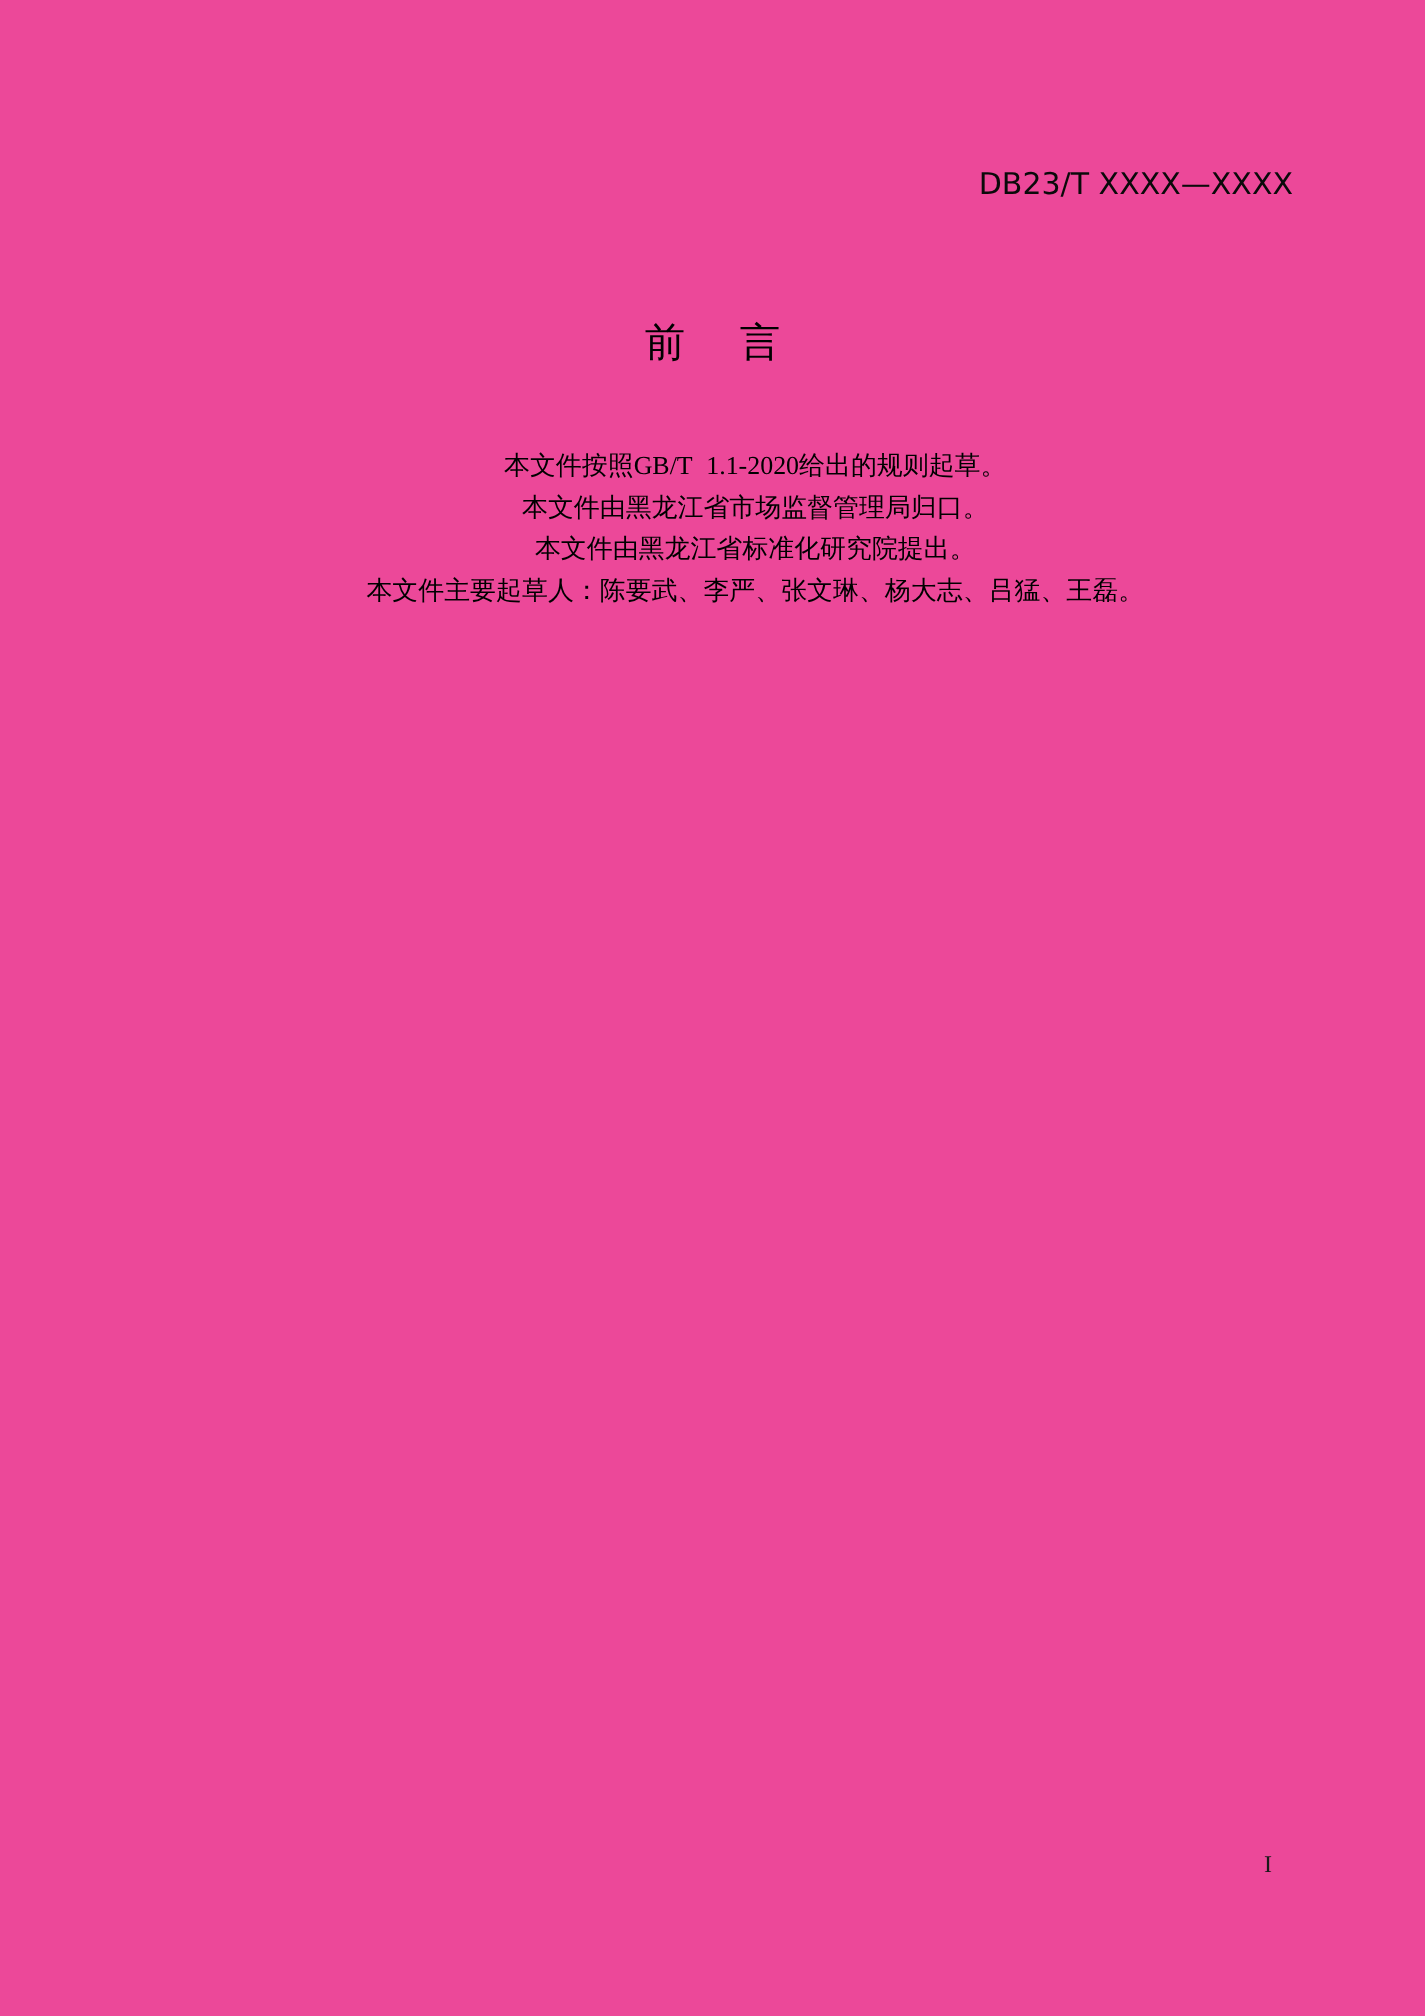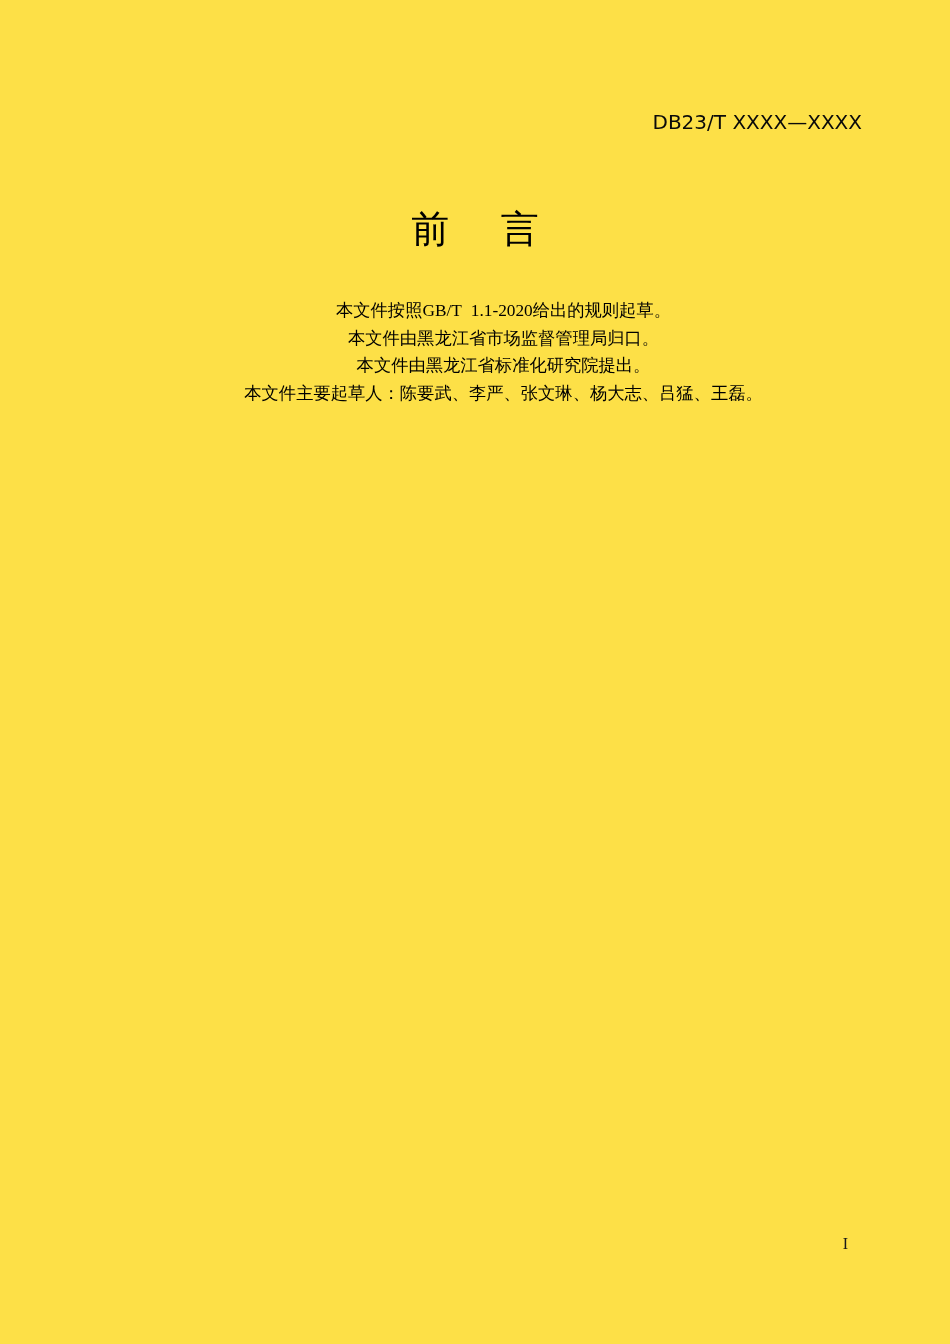--- a/index.html
+++ b/index.html
@@ -4,21 +4,21 @@
 <style>
   html, body {
     margin: 0;
     padding: 0;
     background: #ffffff;
   }
   .page {
     position: relative;
     width: 950px;
     height: 1344px;
-    background: #fde047;
+    background: #ec4899;
     color: #000000;
     overflow: hidden;
   }
   .doc-number {
     position: absolute;
     top: 110px;
     right: 88px;
     font-family: "DejaVu Sans", "Liberation Sans", sans-serif;
     font-size: 20px;
     line-height: 24px;
@@ -27,21 +27,21 @@
   }
   .title {
     position: absolute;
     top: 212px;
     left: 0;
     width: 100%;
     margin: 0;
     text-align: center;
     font-family: "DejaVu Sans", "Liberation Sans", sans-serif;
     font-weight: 500;
-    font-size: 38px;
+    font-size: 27px;
     line-height: 34px;
     letter-spacing: 1.35em;
     text-indent: 1.35em;
     color: #000000;
     white-space: nowrap;
   }
   .foreword {
     position: absolute;
     top: 297px;
     left: 145px;

